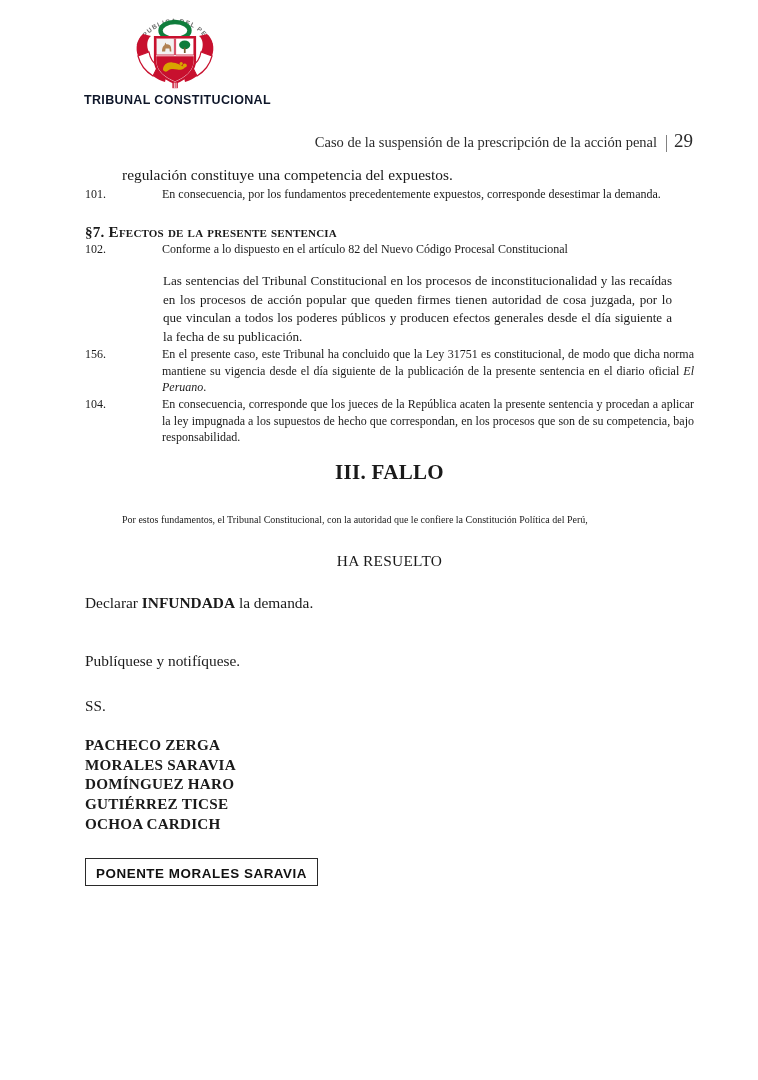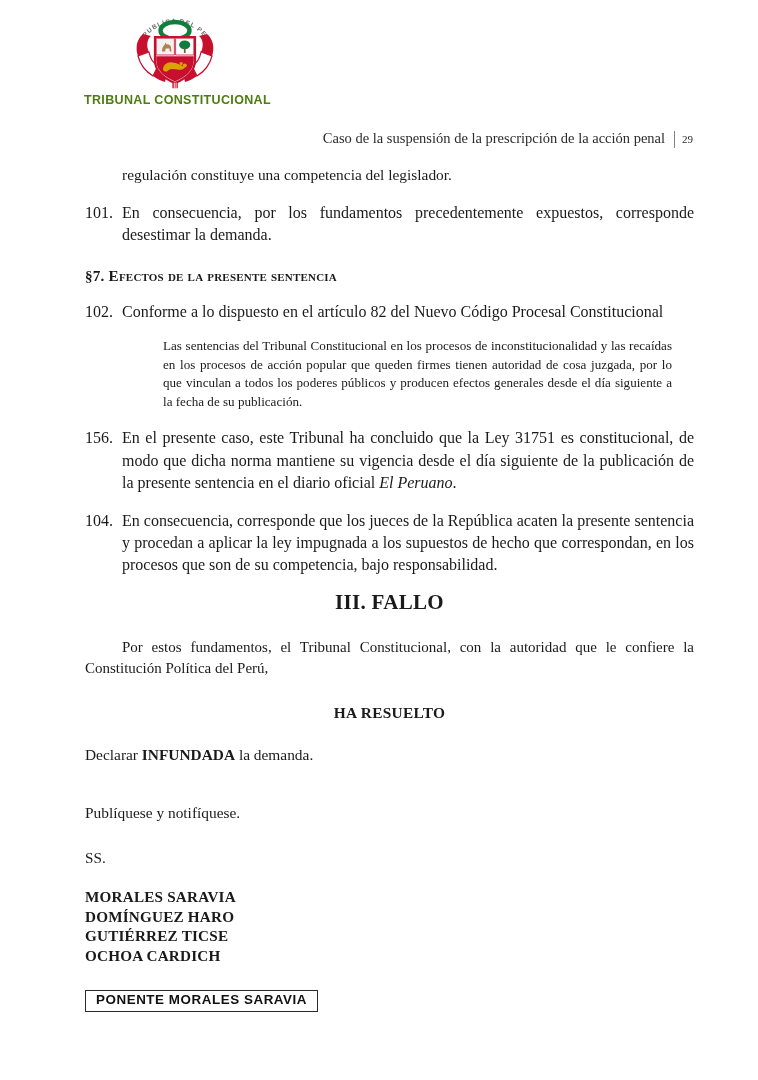--- a/index.html
+++ b/index.html
@@ -40,21 +40,21 @@
   .emblem-wrap svg { display: block; }
 
   .org-name {
     position: absolute;
     left: 84px;
     top: 93px;
     font-family: "Liberation Sans", "DejaVu Sans", sans-serif;
     font-weight: bold;
     font-size: 12.5px;
     letter-spacing: 0.35px;
-    color: #4d7c0f;
+    color: #0f172a;
   }
 
   
   .running-header {
     position: absolute;
     left: 0;
     top: 130px;
     width: 758px;
     text-align: right;
     padding-right: 65px;
@@ -64,43 +64,43 @@
     white-space: nowrap;
   }
   .running-header .hdr-sep {
     display: inline-block;
     margin: 0 6px 0 8px;
     color: #555;
     font-weight: 300;
     transform: scaleY(1.25);
   }
   .running-header .hdr-page {
-    font-size: 11px;
+    font-size: 19px;
   }
 
   
   .body-col {
     position: absolute;
     left: 85px;
     top: 165px;
     width: 609px;
   }
 
   .cont-line {
     margin-left: 37px;
     font-size: 15.4px;
     line-height: 1.36;
     text-align: justify;
   }
 
   .numbered {
     display: flex;
-    margin-top: 16px;
-    font-size: 16px;
+    font-size: 12px;
     line-height: 1.38;
+    gap: 40px;
   }
   .numbered .num {
     width: 37px;
     flex: 0 0 37px;
     text-align: left;
   }
   .numbered .txt {
     flex: 1 1 auto;
     text-align: justify;
     text-justify: inter-word;
@@ -127,31 +127,31 @@
 
   .center-head {
     margin-top: 14px;
     text-align: center;
     font-weight: bold;
     font-size: 21px;
     letter-spacing: 0.3px;
   }
 
   .fallo-para {
-    margin-top: 22px;
-    font-size: 15px;
+    margin-top: 28px;
+    font-size: 10px;
     line-height: 1.38;
     text-align: justify;
     text-indent: 37px;
   }
 
   .resuelto-head {
     margin-top: 26px;
     text-align: center;
-    font-weight: bold;
+    font-weight: normal;
     font-size: 15.4px;
     letter-spacing: 0.3px;
   }
 
   .plain-line {
     margin-top: 22px;
     font-size: 15.4px;
     line-height: 1.38;
   }
   .plain-line.tight { margin-top: 36px; }
@@ -167,21 +167,21 @@
     font-weight: bold;
     font-size: 15.2px;
     line-height: 1.3;
     letter-spacing: 0.2px;
   }
   .signatures div { white-space: nowrap; }
 
   .ponente-box {
     display: inline-block;
     margin-top: 24px;
-    padding: 1px 10px 4px 10px;
+    padding: 7px 10px 4px 10px;
     border: 1.3px solid #2a2a2a;
     font-family: "Liberation Sans", "DejaVu Sans", sans-serif;
     font-weight: bold;
     font-size: 13.4px;
     letter-spacing: 0.55px;
     color: #111;
     white-space: nowrap;
   }
 
   em, .it { font-style: italic; }
@@ -239,21 +239,21 @@
 
     <div class="org-name">TRIBUNAL CONSTITUCIONAL</div>
   </div>
 
   <div class="running-header">
     <span>Caso de la suspensión de la prescripción de la acción penal</span><span class="hdr-sep">|</span><span class="hdr-page">29</span>
   </div>
 
   <div class="body-col">
 
-    <div class="cont-line">regulación constituye una competencia del legislador.</div>
+    <div class="cont-line">regulación constituye una competencia del expuestos.</div>
 
     <div class="numbered">
       <span class="num">101.</span>
       <span class="txt">En consecuencia, por los fundamentos precedentemente expuestos, corresponde desestimar la demanda.</span>
     </div>
 
     <div class="section-head">
       <span class="sec-num">§7.</span>
       <span>Efectos de la presente sentencia</span>
     </div>
@@ -281,20 +281,21 @@
 
     <div class="resuelto-head">HA RESUELTO</div>
 
     <div class="plain-line"><span>Declarar </span><strong>INFUNDADA</strong><span> la demanda.</span></div>
 
     <div class="plain-line tight">Publíquese y notifíquese.</div>
 
     <div class="ss-line">SS.</div>
 
     <div class="signatures">
+      <div>PACHECO ZERGA</div>
       <div>MORALES SARAVIA</div>
       <div>DOMÍNGUEZ HARO</div>
       <div>GUTIÉRREZ TICSE</div>
       <div>OCHOA CARDICH</div>
     </div>
 
     <div class="ponente-box">PONENTE MORALES SARAVIA</div>
 
   </div>
 </div>

